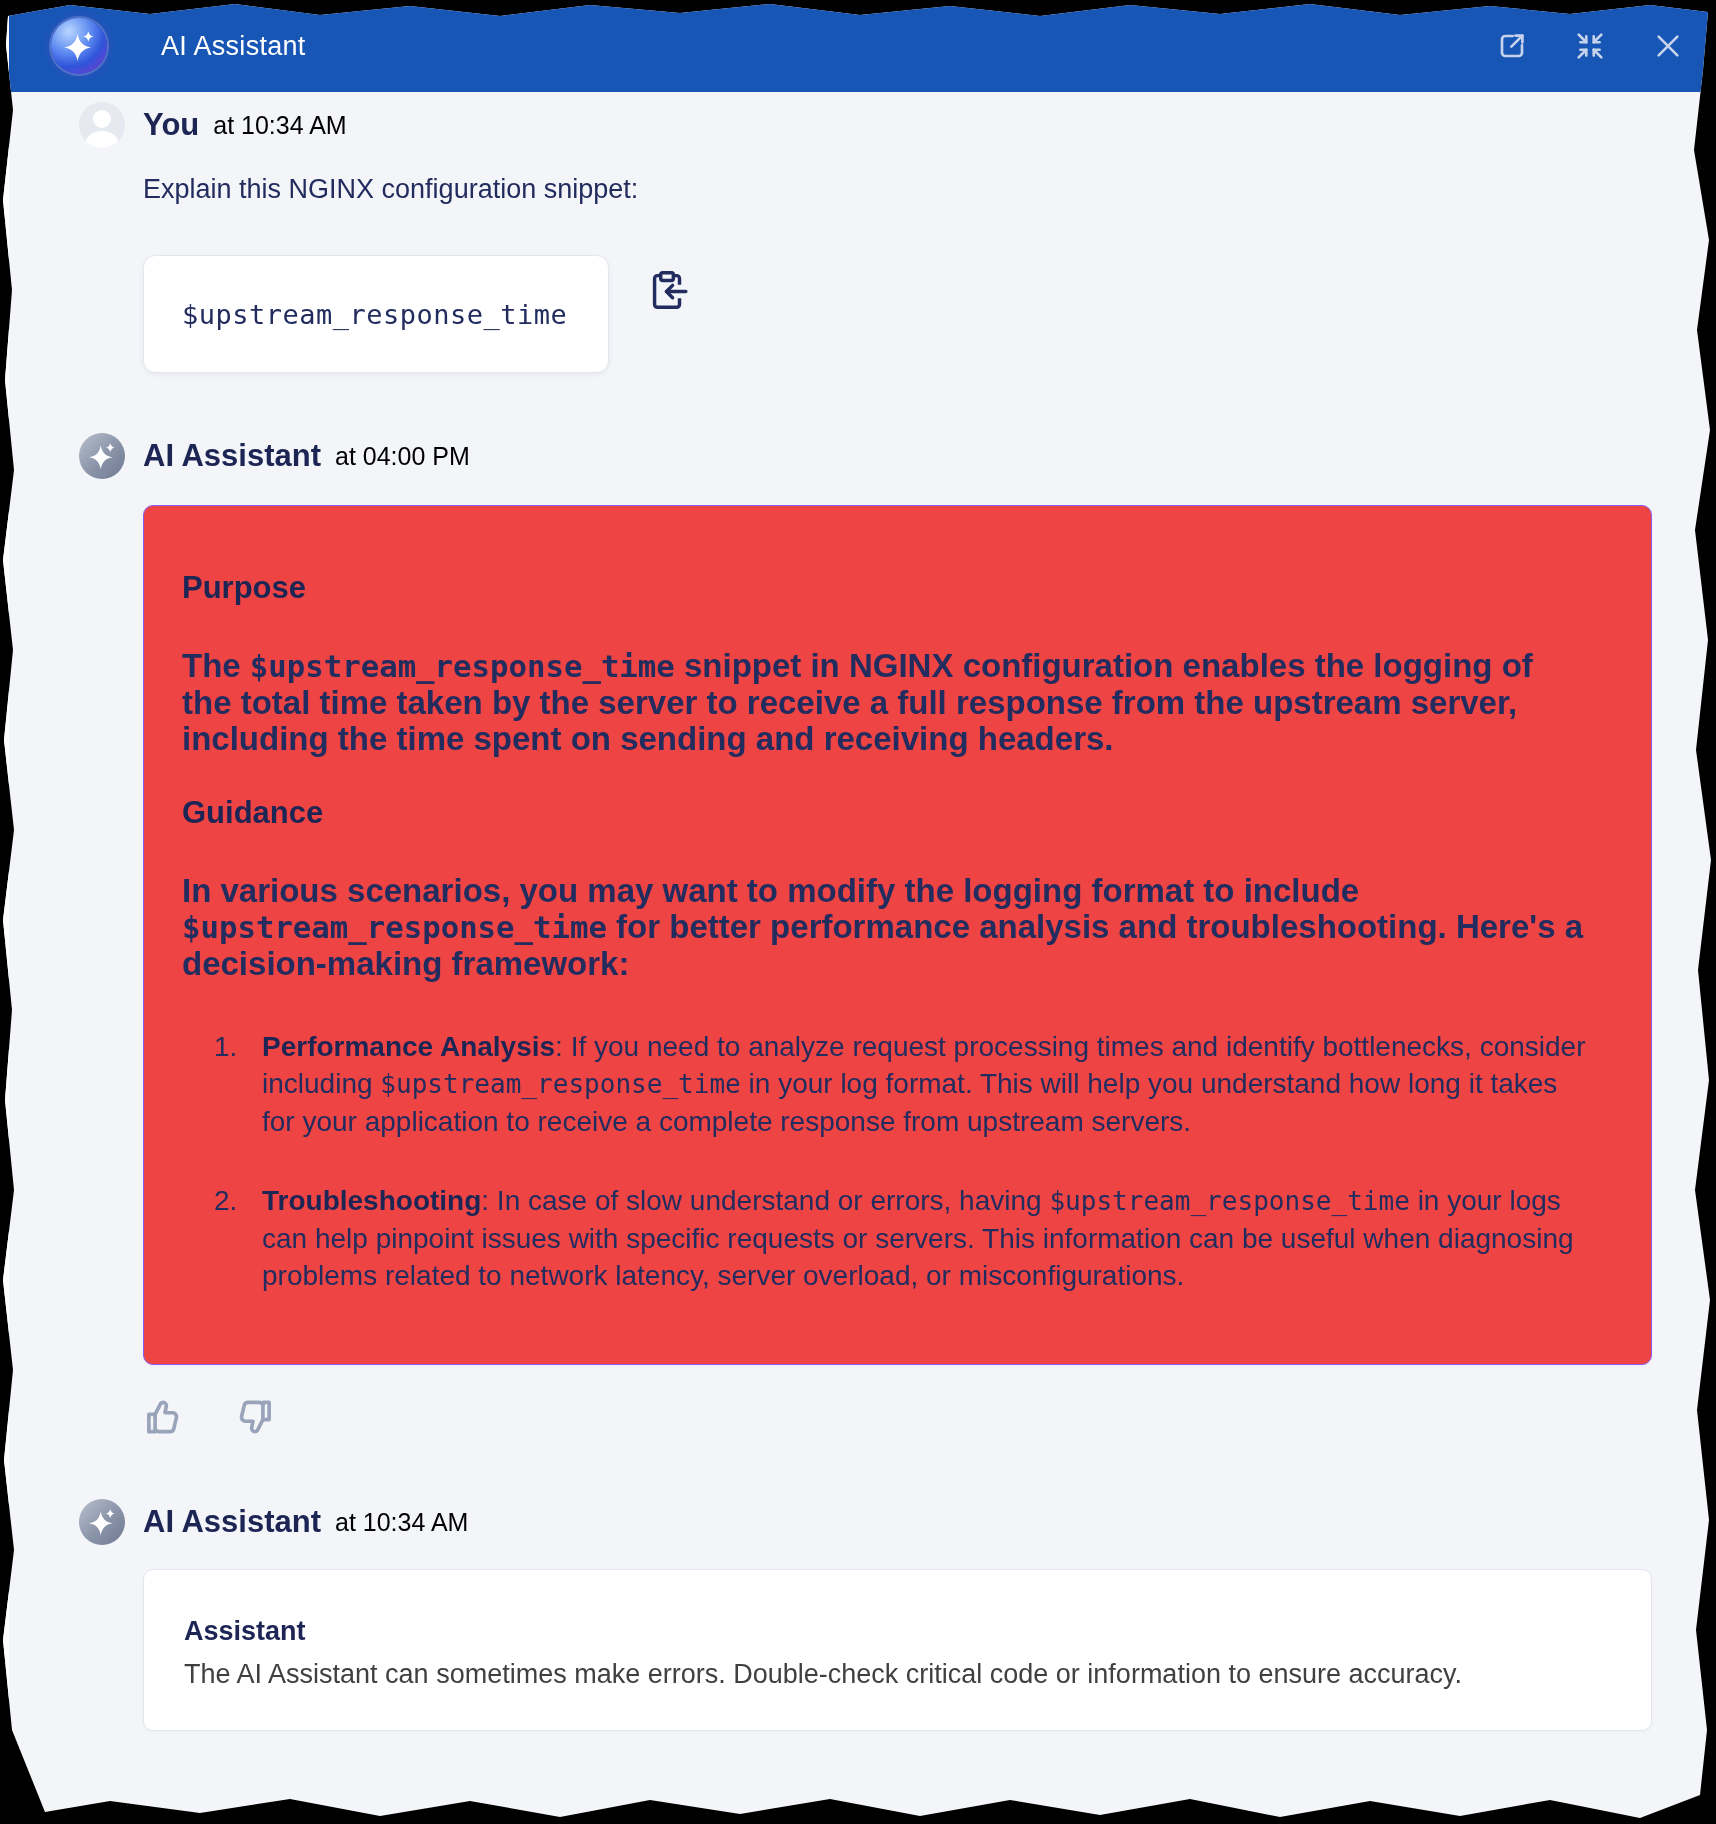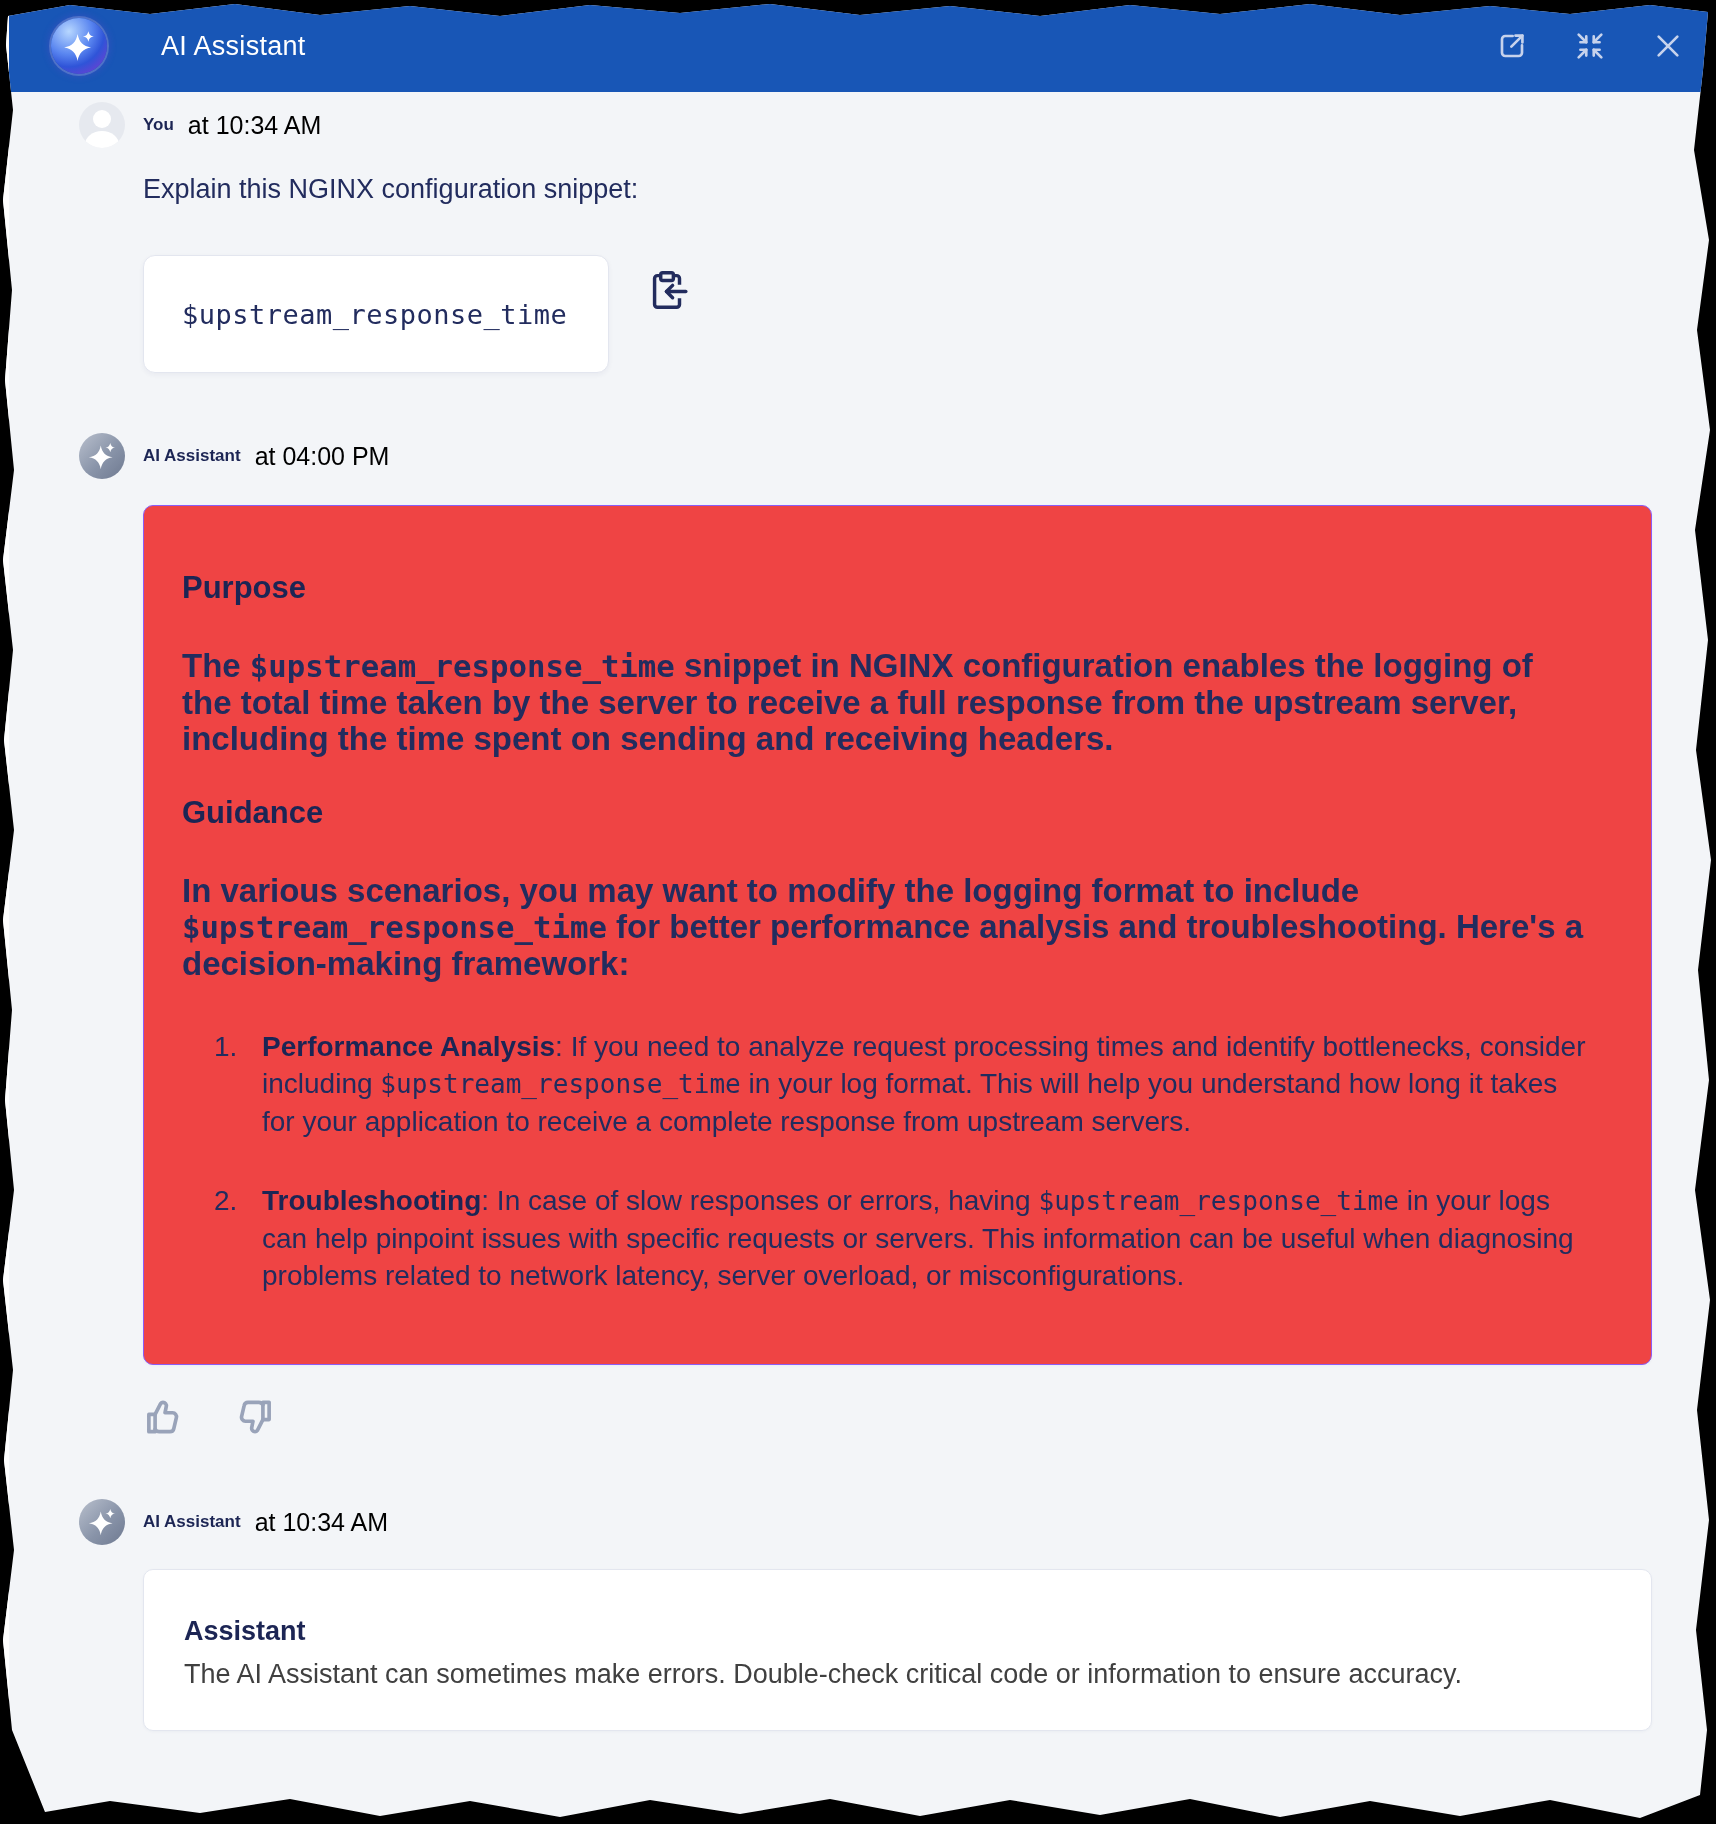--- a/index.html
+++ b/index.html
@@ -44,21 +44,21 @@
   .tb-btn svg{stroke:#c6d2ec;fill:none;stroke-width:2;stroke-linecap:round;stroke-linejoin:round;}
 
   
   .chat{position:absolute;left:9px;right:0;top:92px;bottom:0;}
   .msg-header{display:flex;align-items:center;gap:18px;margin-left:70px;}
   .avatar{width:46px;height:46px;border-radius:50%;flex:none;position:relative;overflow:hidden;}
   .avatar-user{background:#e6e9ef;}
   .avatar-user::before{content:"";position:absolute;left:14px;top:8px;width:18px;height:18px;border-radius:50%;background:#fff;}
   .avatar-user::after{content:"";position:absolute;left:6px;top:29px;width:34px;height:28px;border-radius:50%;background:#fff;}
   .avatar-ai{background:linear-gradient(135deg,#b9c0cd 0%,#8994a9 55%,#6e7990 100%);display:flex;align-items:center;justify-content:center;}
-  .author{font-size:17px;font-weight:700;color:#1c2554;}
+  .author{font-size:31px;font-weight:700;color:#1c2554;}
   .timestamp{font-size:25px;color:#000000;margin-left:-4px;}
 
   .user-text{margin:26px 0 16px 134px;font-size:27px;color:#222c5e;}
 
   .code-row{display:flex;align-items:flex-start;gap:36px;margin:50px 0 0 134px;}
   .code-box{
     width:466px;height:118px;background:#fff;border:1px solid #e3e6ef;border-radius:12px;
     box-shadow:0 2px 5px rgba(30,40,90,.05);display:flex;align-items:center;
     padding-left:38px;box-sizing:border-box;
   }
@@ -178,21 +178,21 @@
       <h2 class="section-heading">Guidance</h2>
       <p class="section-paragraph"><span>In various scenarios, you may want to modify the logging format to include </span><code class="inline-code">$upstream_response_time</code><span> for better performance analysis and troubleshooting. Here's a decision-making framework:</span></p>
 
       <div class="numbered-list">
         <div class="list-item">
           <span class="list-num">1.</span>
           <div class="list-content"><strong>Performance Analysis</strong><span>: If you need to analyze request processing times and identify bottlenecks, consider including </span><code class="inline-code">$upstream_response_time</code><span> in your log format. This will help you understand how long it takes for your application to receive a complete response from upstream servers.</span></div>
         </div>
         <div class="list-item">
           <span class="list-num">2.</span>
-          <div class="list-content"><strong>Troubleshooting</strong><span>: In case of slow responses or errors, having </span><code class="inline-code">$upstream_response_time</code><span> in your logs can help pinpoint issues with specific requests or servers. This information can be useful when diagnosing problems related to network latency, server overload, or misconfigurations.</span></div>
+          <div class="list-content"><strong>Troubleshooting</strong><span>: In case of slow understand or errors, having </span><code class="inline-code">$upstream_response_time</code><span> in your logs can help pinpoint issues with specific requests or servers. This information can be useful when diagnosing problems related to network latency, server overload, or misconfigurations.</span></div>
         </div>
       </div>
     </div>
 
     <div class="feedback-row">
       <button class="thumb-btn thumb-up">
         <svg width="44" height="44" viewBox="0 0 24 24">
           <path d="M3.2 10.6 h3.4 V20 H3.2 Z"></path>
           <path d="M6.6 18.7 c.5.8 1.3 1.3 2.2 1.3 h5.9 c1 0 1.9-.7 2.1-1.7 l1.4-6 c.3-1.3-.7-2.6-2-2.6 h-4.2 l.7-3.5 c.2-1.1-.6-2.2-1.8-2.2 -.5 0-1 .3-1.3.7 L6.6 10.6"></path>
         </svg>

